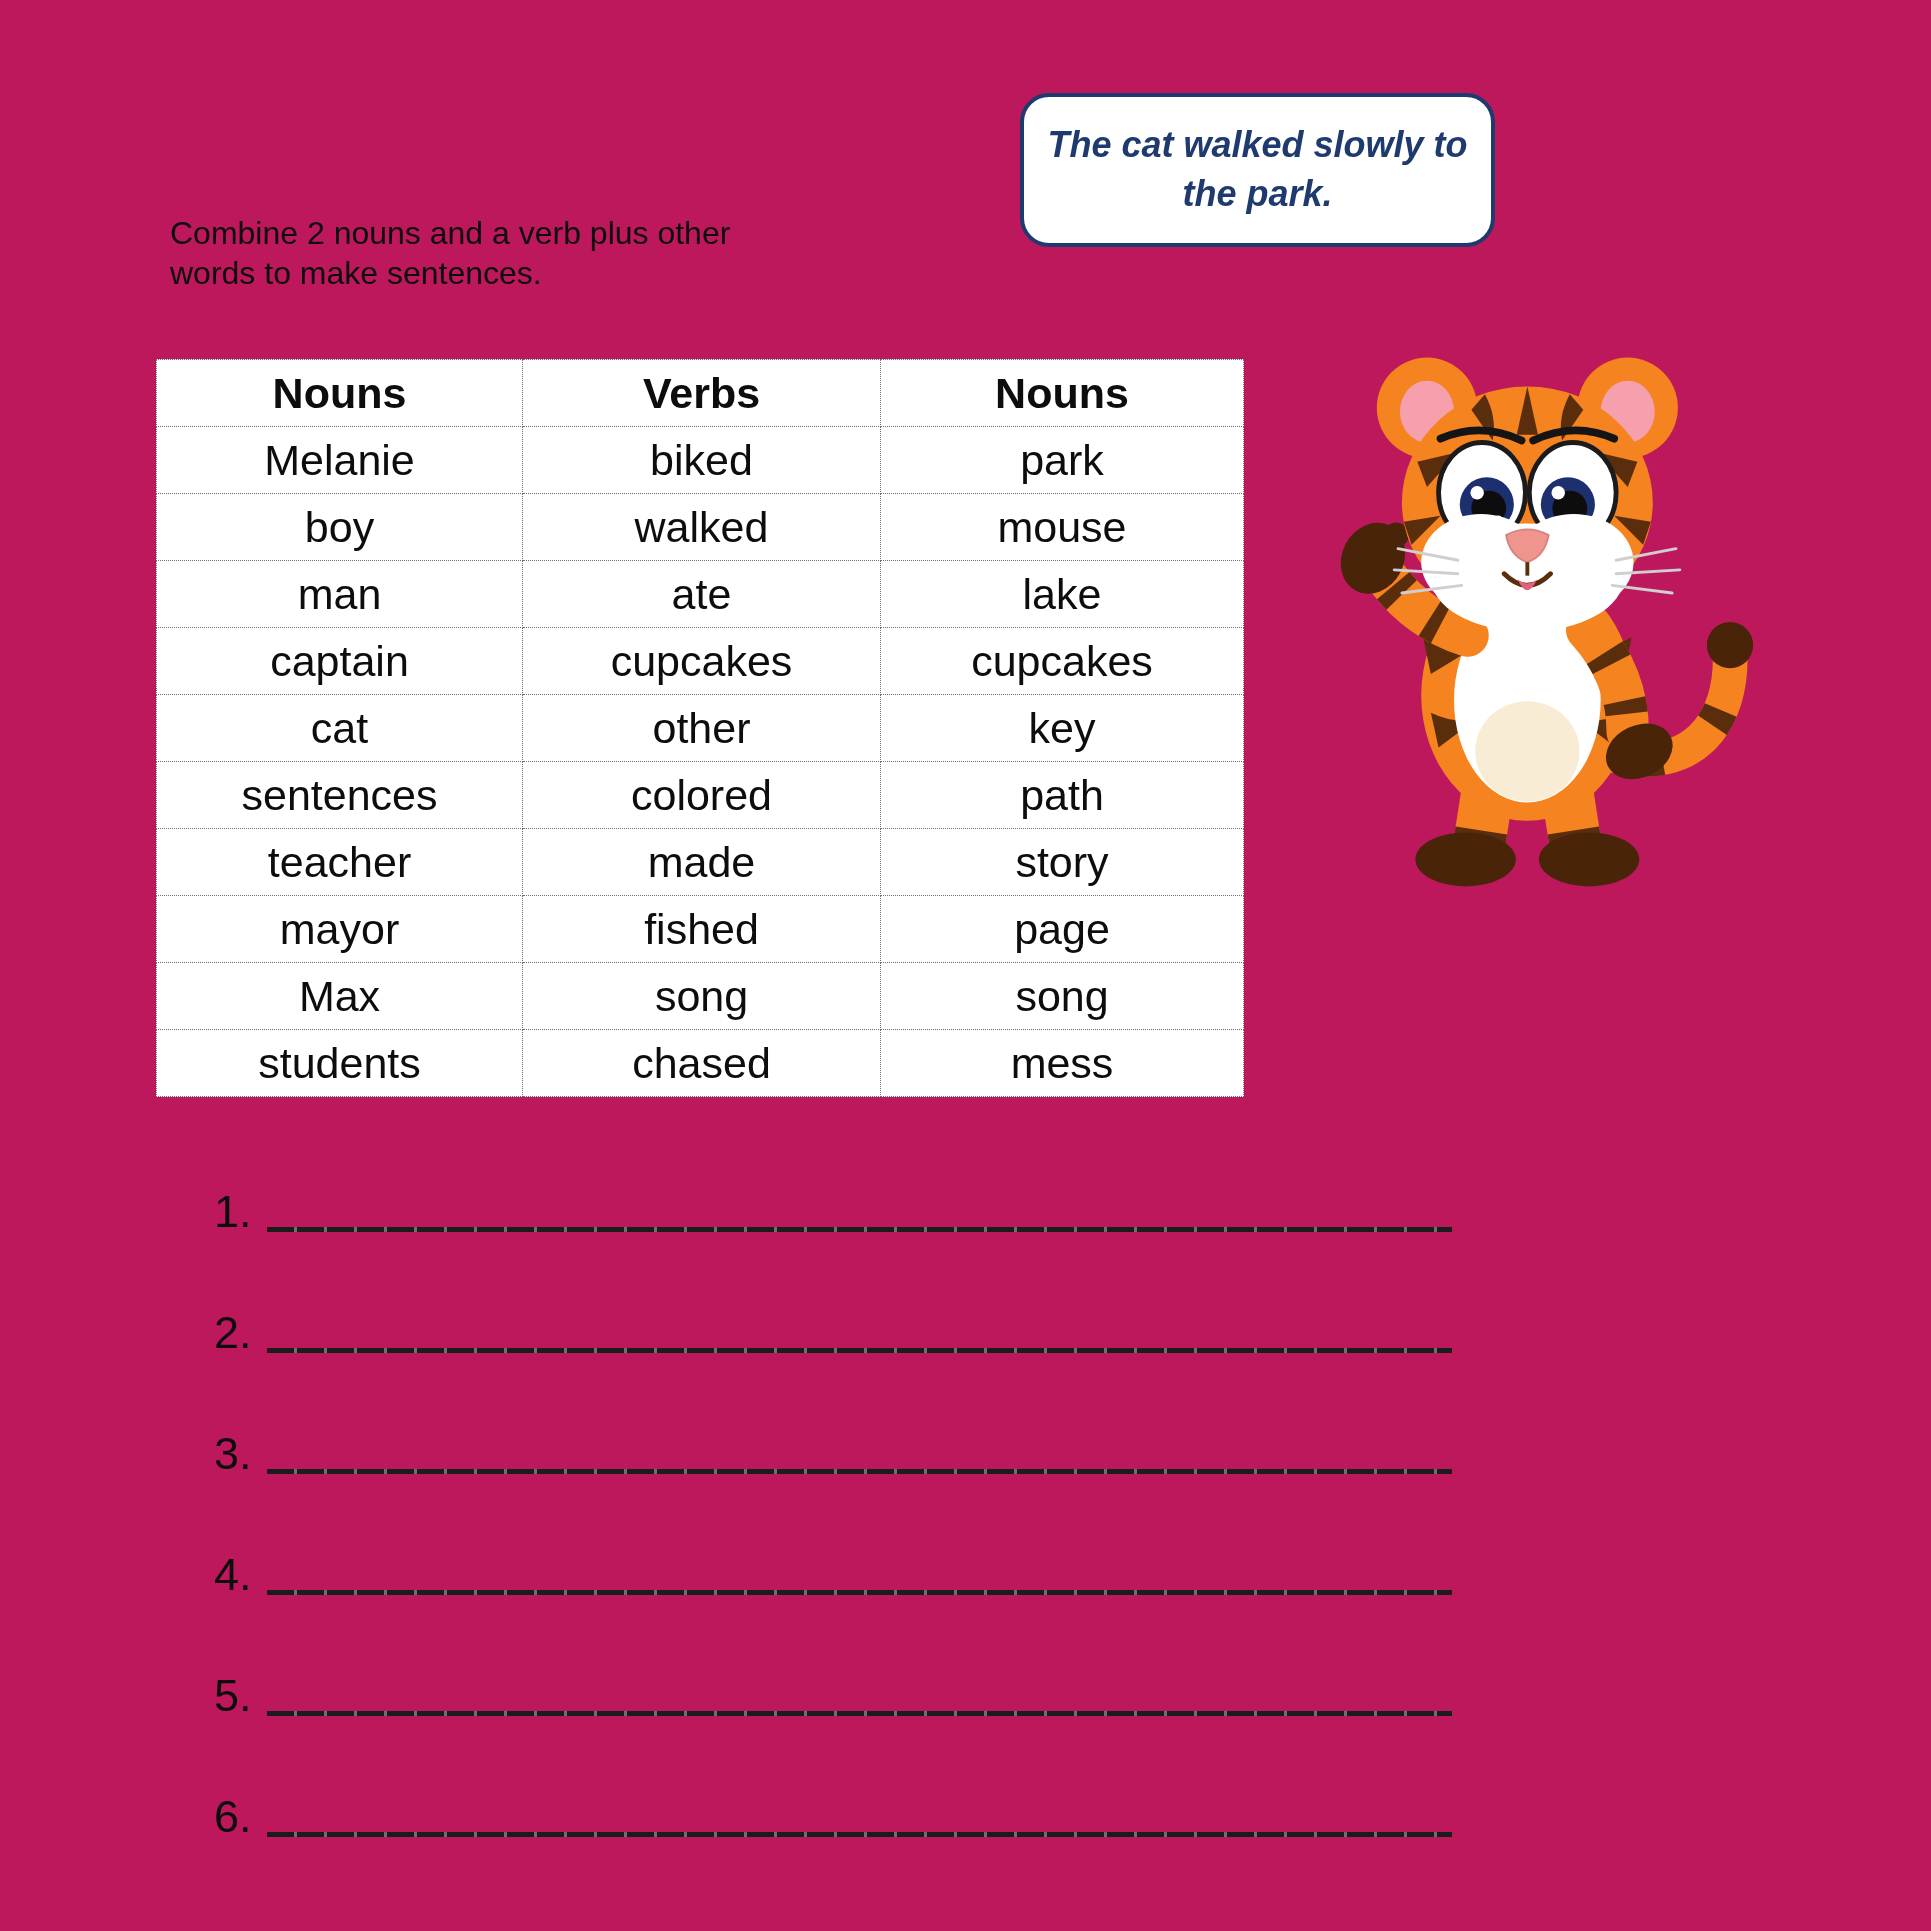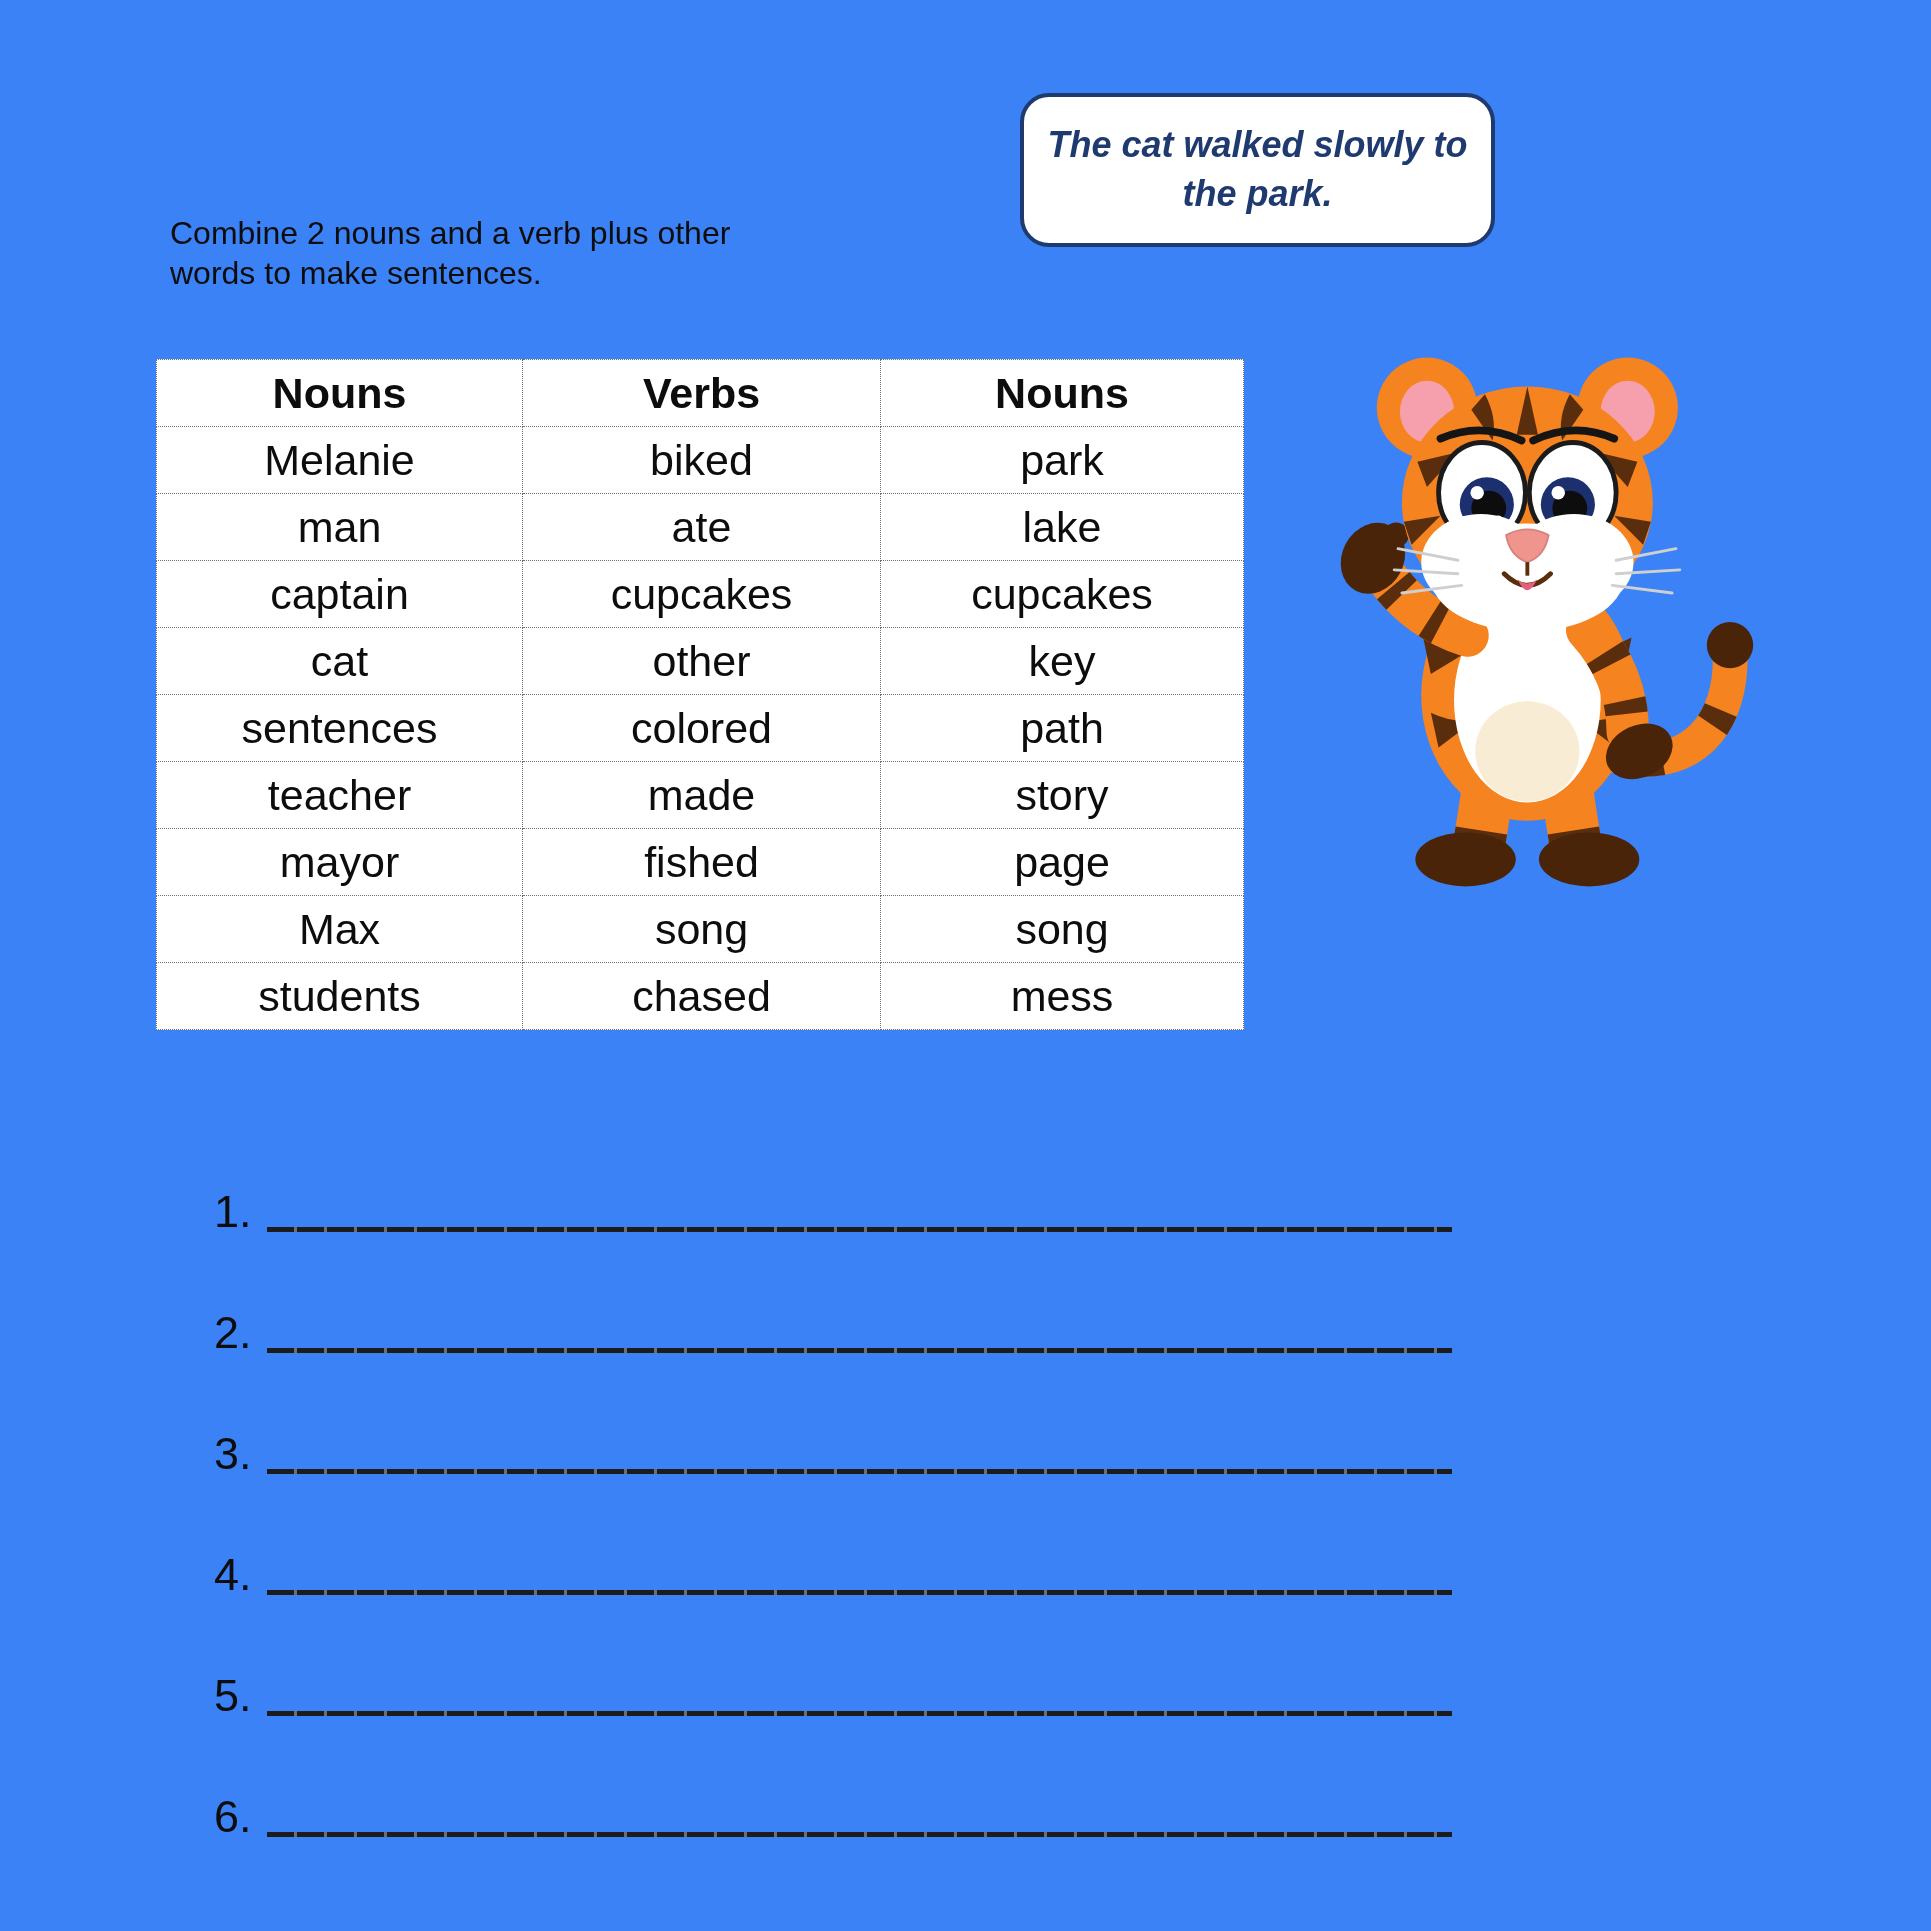--- a/index.html
+++ b/index.html
@@ -1,17 +1,17 @@
 <!DOCTYPE html>
 <html><head>
 <meta charset="utf-8">
 <style>
   html,body{margin:0;padding:0;background:#ffffff;}
   .page{
-    position:relative;width:1931px;height:1931px;background:#3b82f6;
+    position:relative;width:1931px;height:1931px;background:#be185d;
     font-family:"Liberation Sans","DejaVu Sans",sans-serif;overflow:hidden;
   }
   
   .example-box{
     position:absolute;left:1020px;top:93px;width:475px;height:154px;
     box-sizing:border-box;border:4.8px solid var(--accent,#1f3a6e);border-radius:29px;
     display:flex;align-items:center;justify-content:center;background:#ffffff;
   }
   .example-box .txt{
     font-style:italic;font-weight:700;font-size:36px;line-height:1.35;
@@ -68,20 +68,25 @@
           <th>Nouns</th>
           <th>Verbs</th>
           <th>Nouns</th>
         </tr>
     </thead>
     <tbody>
         <tr>
           <td>Melanie</td>
           <td>biked</td>
           <td>park</td>
+        </tr>
+        <tr>
+          <td>boy</td>
+          <td>walked</td>
+          <td>mouse</td>
         </tr>
         <tr>
           <td>man</td>
           <td>ate</td>
           <td>lake</td>
         </tr>
         <tr>
           <td>captain</td>
           <td>cupcakes</td>
           <td>cupcakes</td>

